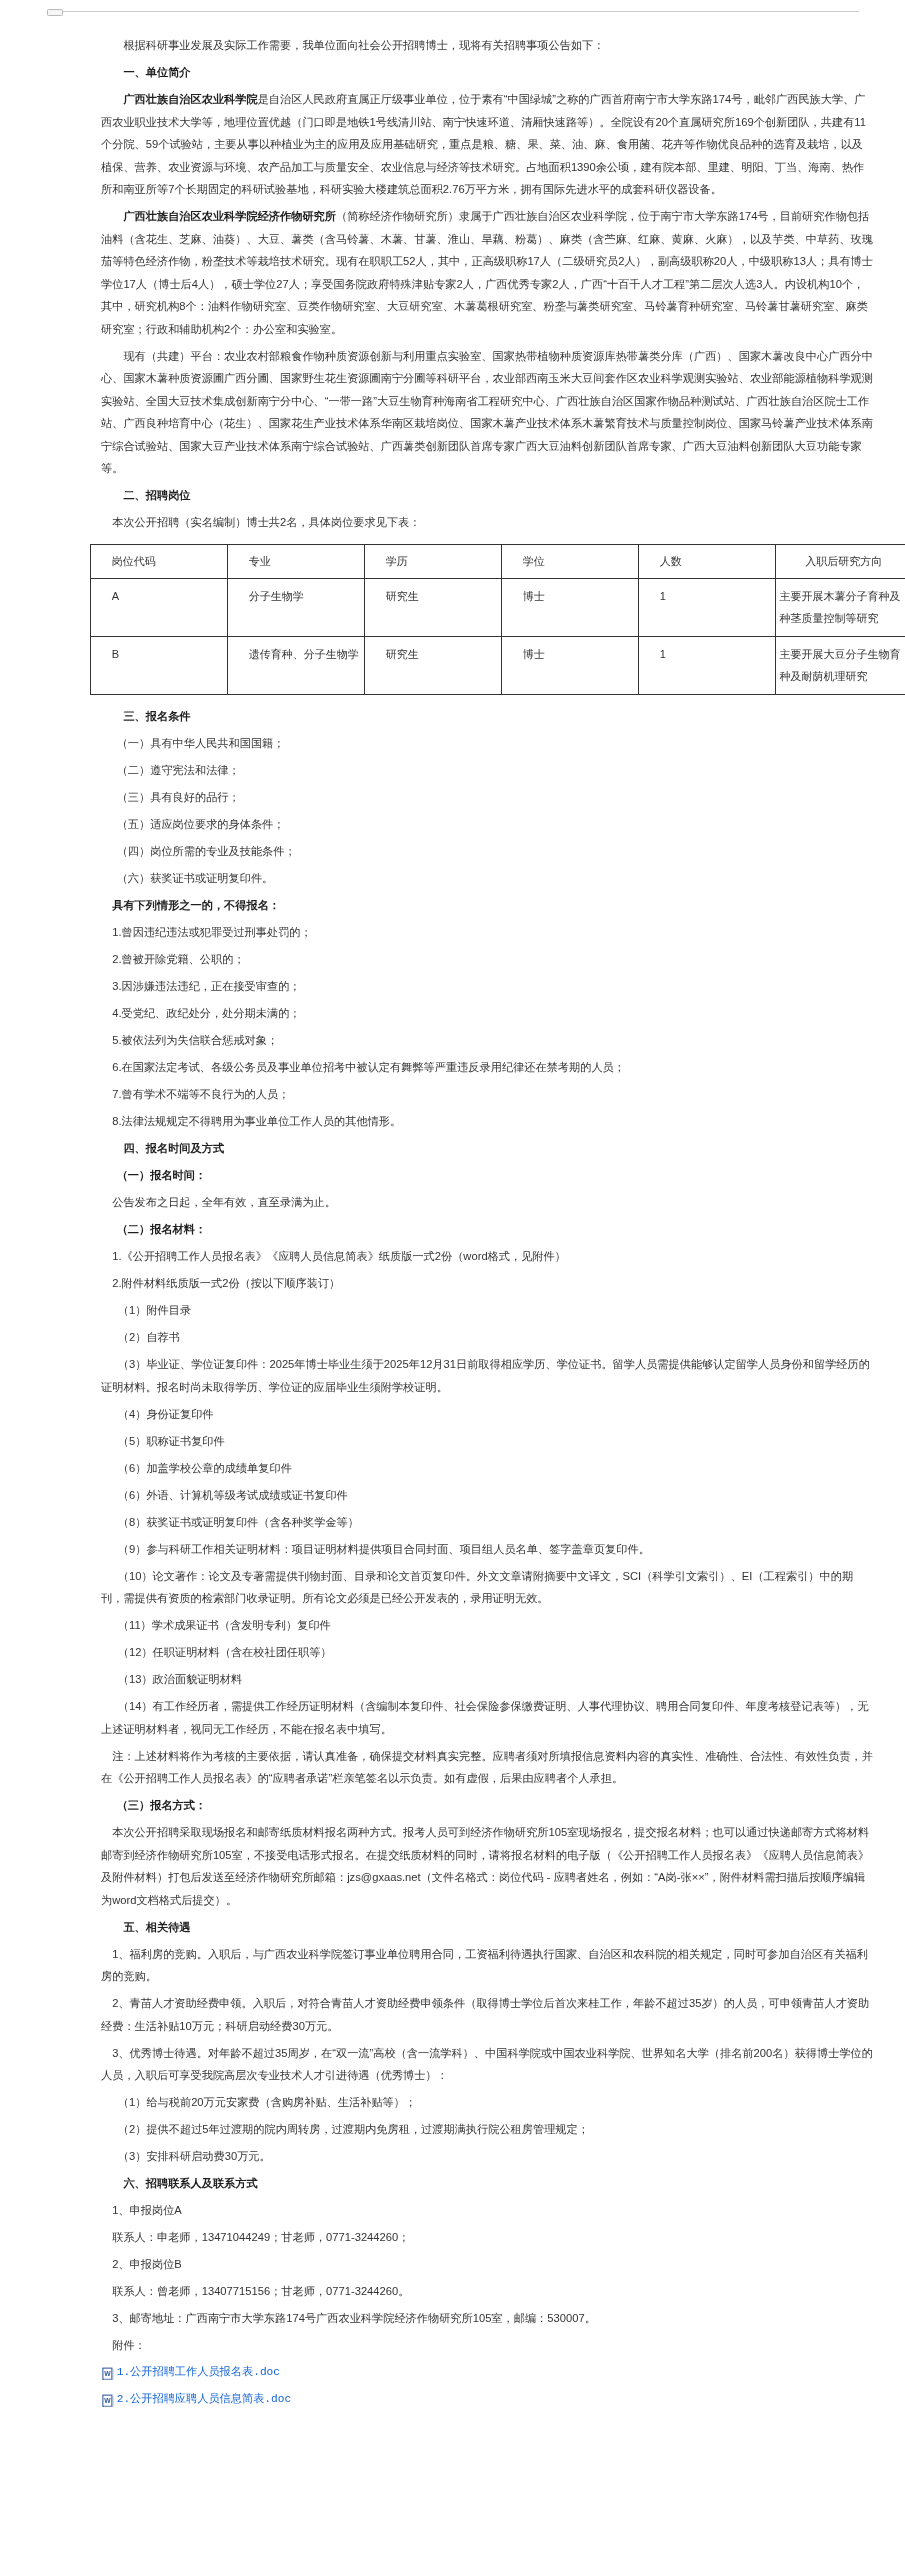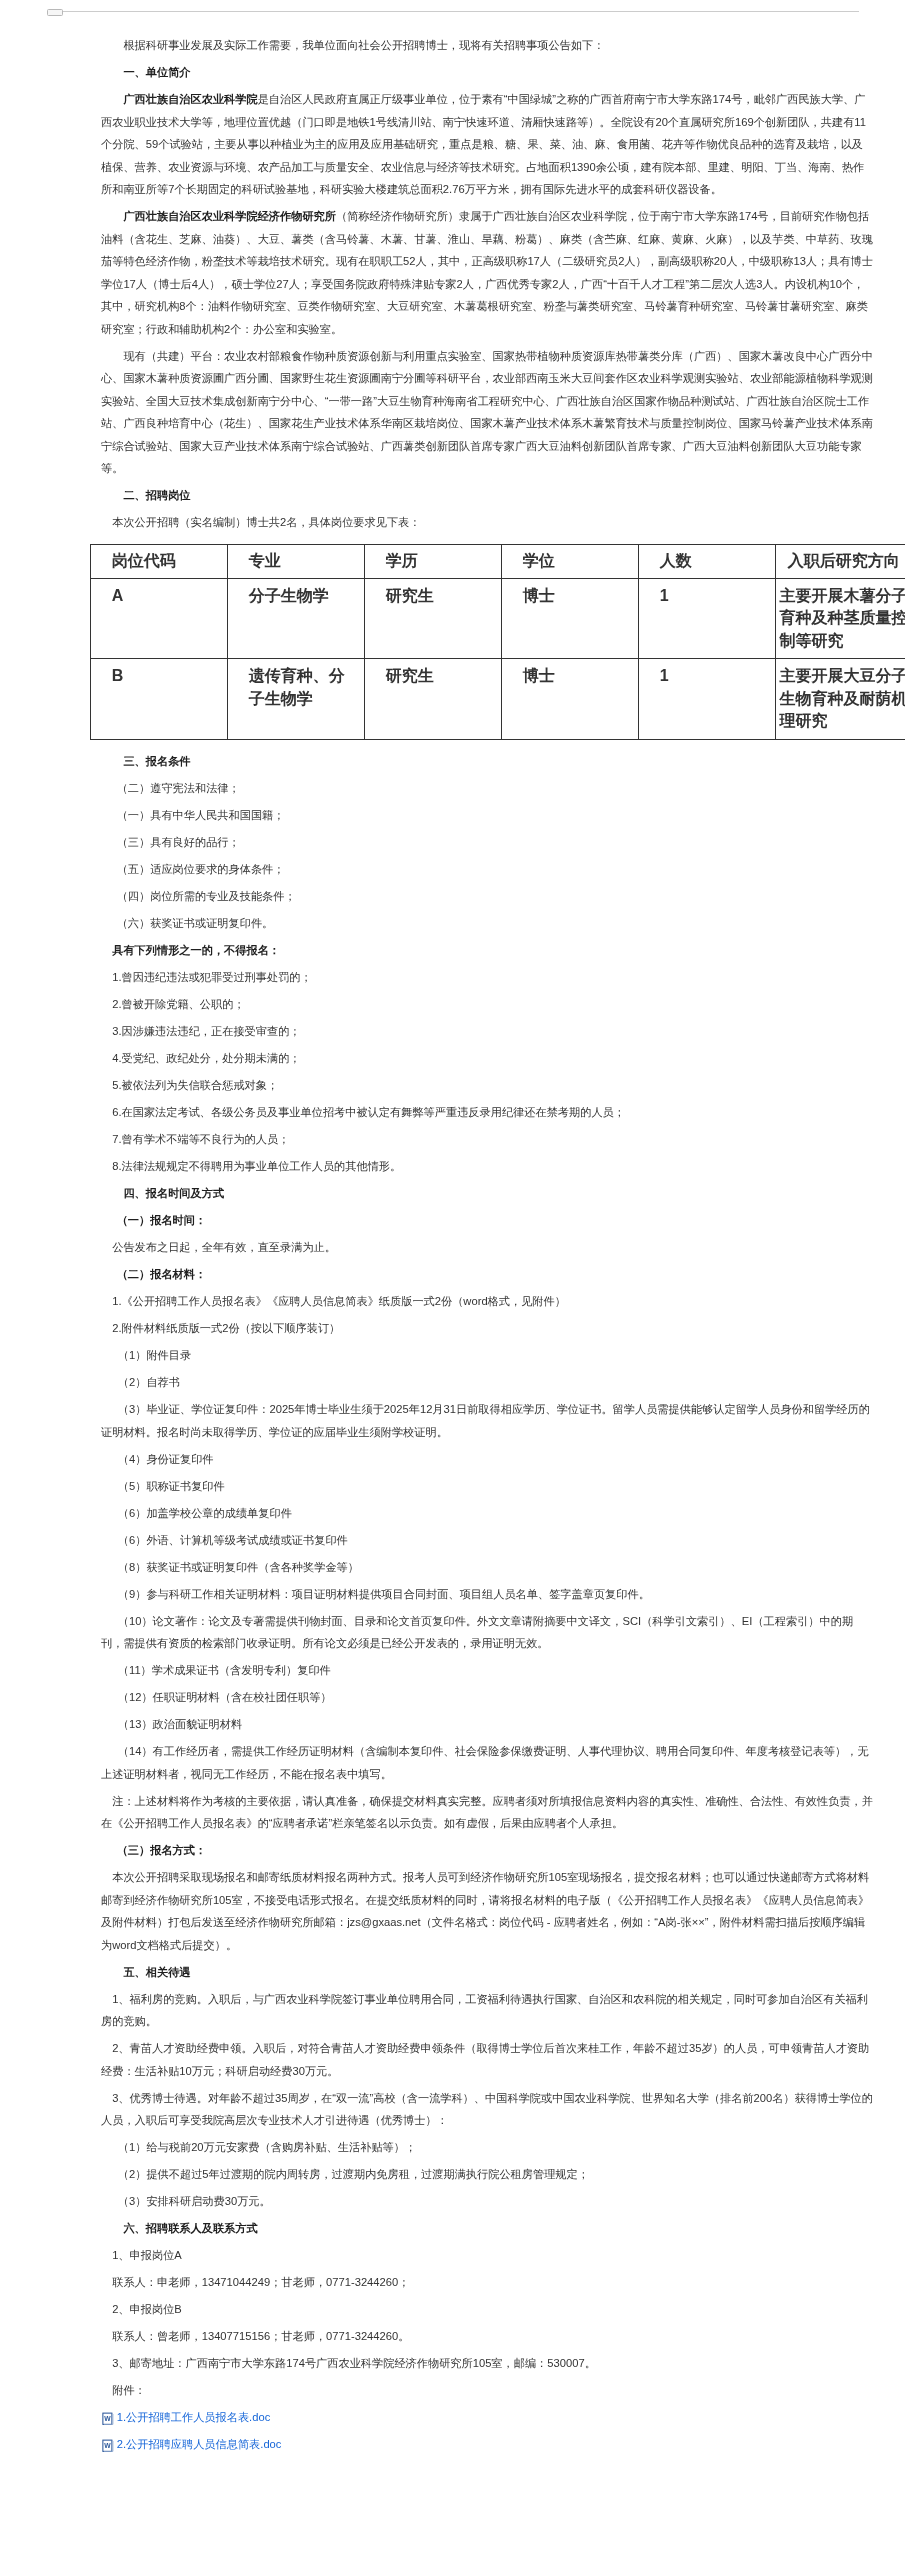--- a/index.html
+++ b/index.html
@@ -10,27 +10,27 @@
   .doc{padding:18px 32px 30px 101px;font-size:11.2px;line-height:22.5px;color:#333333;}
   .doc p{margin:4.5px 0;}
   .p2{text-indent:2em;}
   .h{text-indent:2em;font-weight:bold;color:#1f1f1f;}
   .sub{text-indent:1.4em;font-weight:bold;color:#1f1f1f;}
   .it10{text-indent:1em;}
   .it14{text-indent:1.4em;}
   .it15{text-indent:1.5em;}
   .bold-lead{font-weight:bold;color:#1f1f1f;}
   table.positions{border-collapse:collapse;table-layout:fixed;width:823px;margin:10.5px 0 10.5px -11.2px;}
-  table.positions th,table.positions td{border:0.7px solid #333333;font-weight:bold;text-align:left;vertical-align:top;padding:6px 4.5px 6px 21px;line-height:22.5px;font-size:16px;color:#333333;word-break:break-all;}
+  table.positions th,table.positions td{border:0.7px solid #333333;font-weight:normal;text-align:left;vertical-align:top;padding:6px 4.5px 6px 21px;line-height:22.5px;font-size:11px;color:#333333;word-break:break-all;}
   table.positions th{padding-top:5.2px;padding-bottom:5.2px;}
   table.positions th.last{ text-align:center;padding-left:4.5px;}
   table.positions td.last{padding:6px 3px 6px 3.7px;}
   .att-line{display:flex;align-items:center;margin:4.5px 0;}
   .doc-icon{display:inline-block;width:13.5px;height:13.5px;margin-right:2.2px;flex:0 0 auto;}
-  .att-link{color:#1565d8;text-decoration:none;cursor:pointer;}
+  .att-link{color:#1565d8;text-decoration:none;cursor:pointer;font-family:Liberation Mono, monospace;}
 </style>
 </head>
 <body>
 
 <div class="page">
   <div class="top-fragment"></div>
   <hr class="top-divider">
 
   <div class="doc">
 
@@ -69,22 +69,22 @@
           <td>遗传育种、分子生物学</td>
           <td>研究生</td>
           <td>博士</td>
           <td>1</td>
           <td class="last">主要开展大豆分子生物育种及耐荫机理研究</td>
         </tr>
       </tbody>
     </table>
 
     <p class="h">三、报名条件</p>
+    <p class="it14">（一）具有中华人民共和国国籍；</p>
     <p class="it14">（二）遵守宪法和法律；</p>
-    <p class="it14">（一）具有中华人民共和国国籍；</p>
     <p class="it14">（三）具有良好的品行；</p>
     <p class="it14">（五）适应岗位要求的身体条件；</p>
     <p class="it14">（四）岗位所需的专业及技能条件；</p>
     <p class="it14">（六）获奖证书或证明复印件。</p>
     <p class="it10 bold-lead">具有下列情形之一的，不得报名：</p>
     <p class="it10">1.曾因违纪违法或犯罪受过刑事处罚的；</p>
     <p class="it10">2.曾被开除党籍、公职的；</p>
     <p class="it10">3.因涉嫌违法违纪，正在接受审查的；</p>
     <p class="it10">4.受党纪、政纪处分，处分期未满的；</p>
     <p class="it10">5.被依法列为失信联合惩戒对象；</p>

